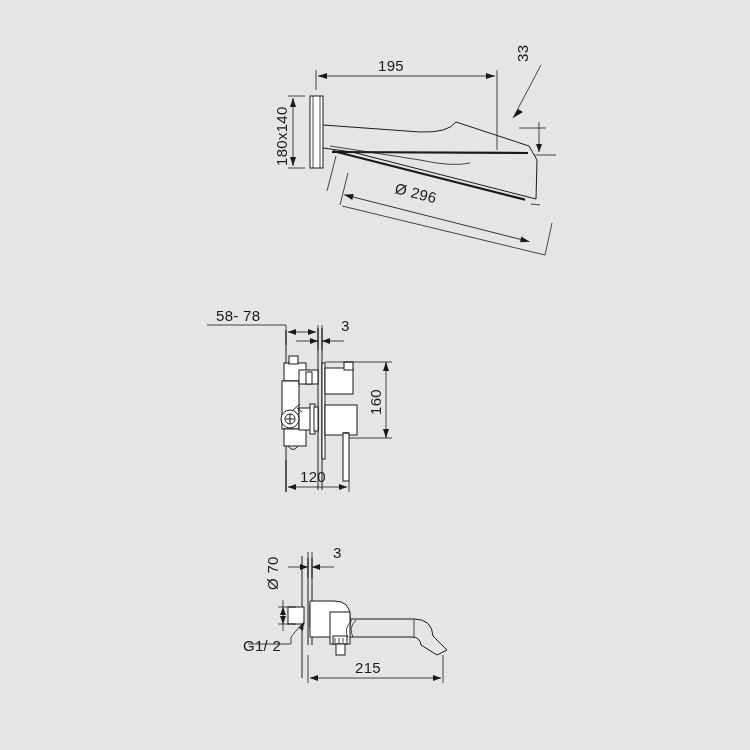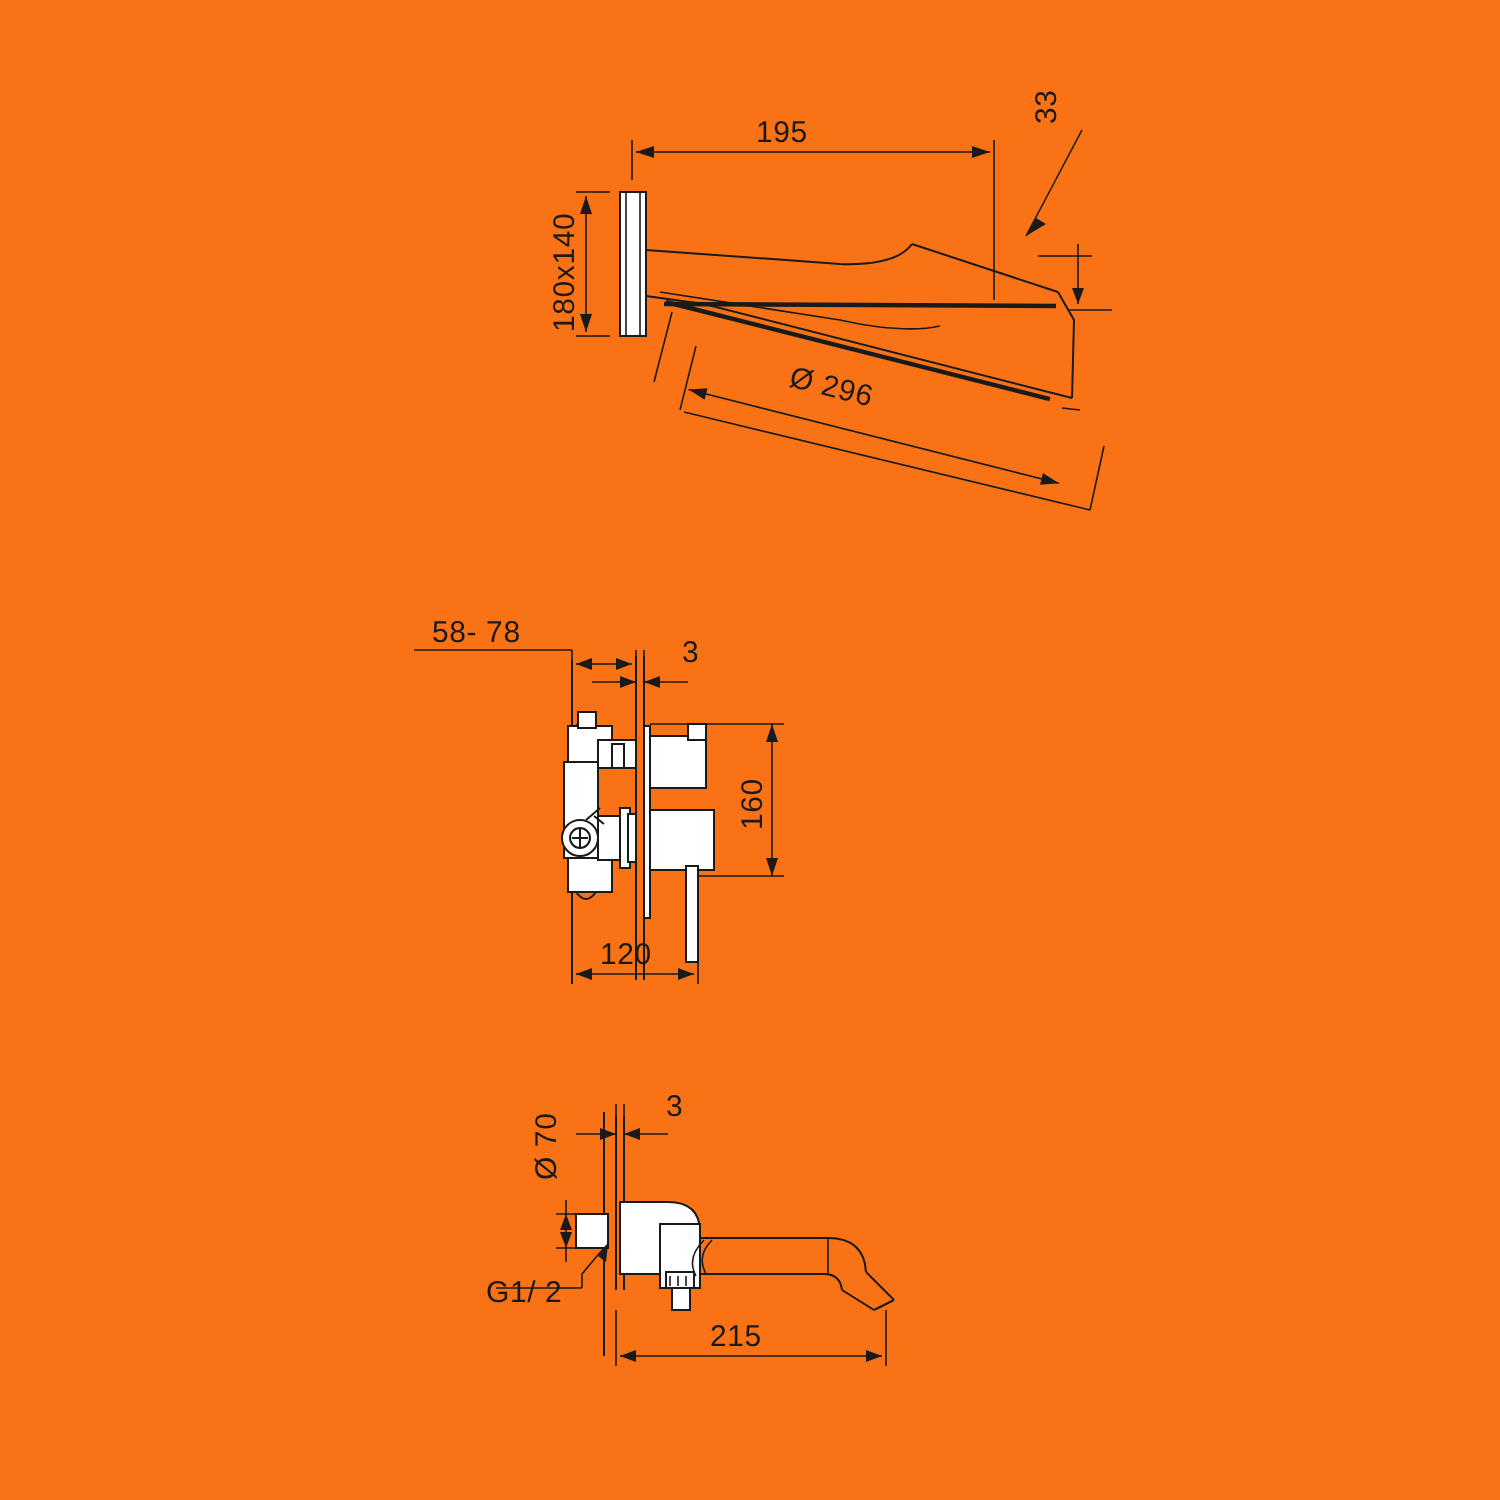--- a/index.html
+++ b/index.html
@@ -10,21 +10,21 @@
   body {
     width: 750px;
     height: 750px;
     font-family: "Liberation Sans", sans-serif;
     overflow: hidden;
   }
   #sheet {
     position: relative;
     width: 750px;
     height: 750px;
-    background: #f97316;
+    background: #e5e5e5;
   }
   svg.drawing {
     position: absolute;
     left: 0;
     top: 0;
     width: 750px;
     height: 750px;
   }
   .ln { stroke: #1a1a1a; stroke-width: 1; fill: none; }
   .ln-thin { stroke: #1a1a1a; stroke-width: 0.8; fill: none; }

